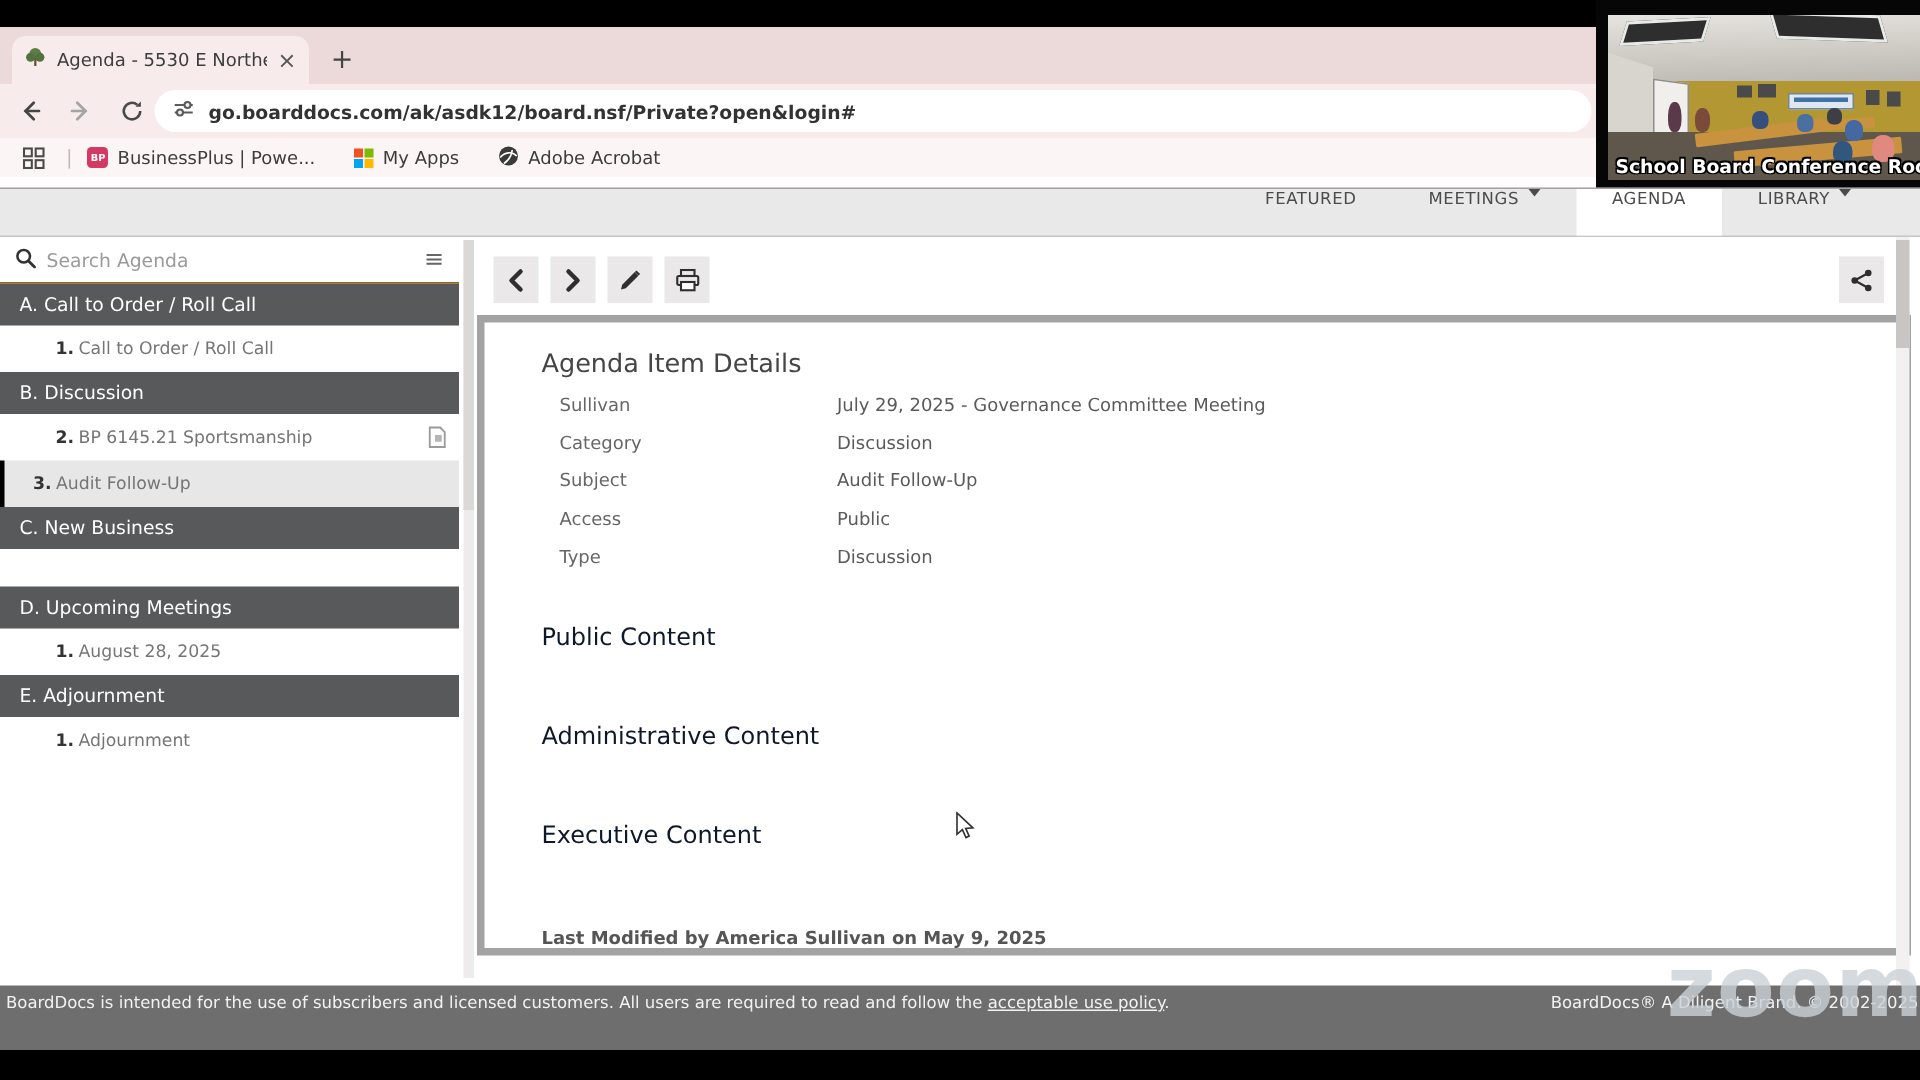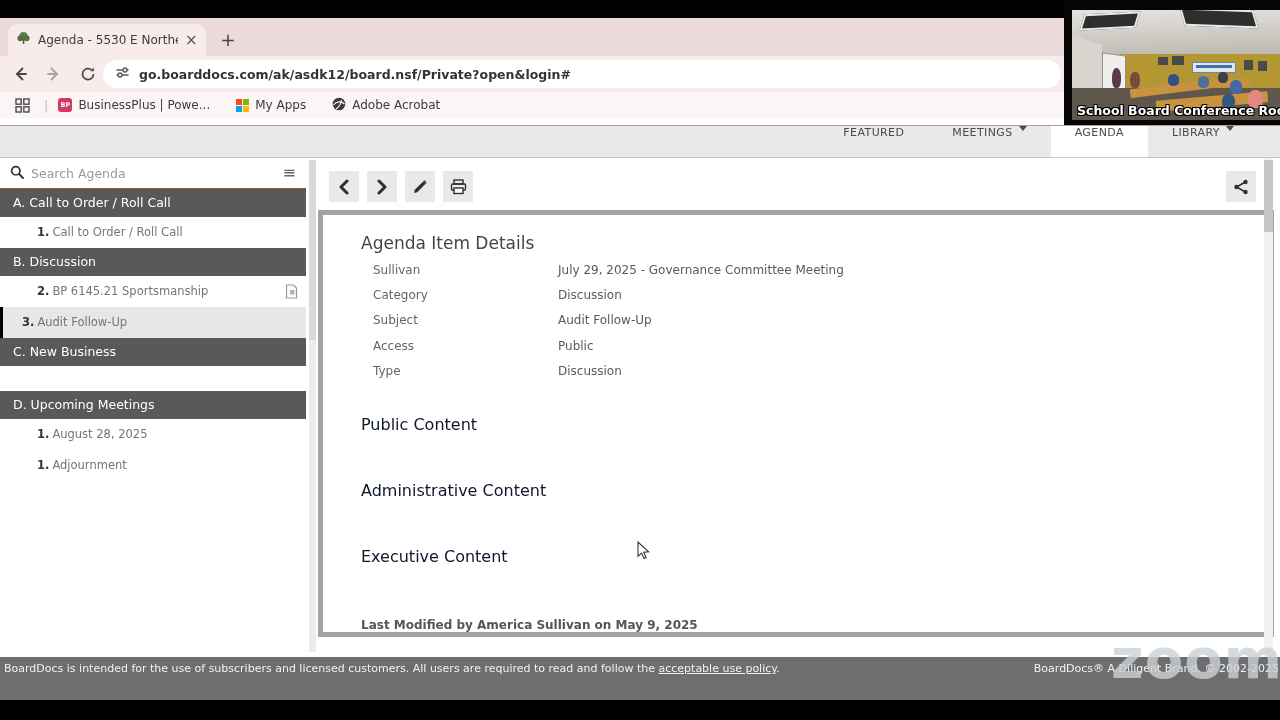--- a/index.html
+++ b/index.html
@@ -231,20 +231,21 @@
   </div>
 
   <div class="sb-header">C. New Business</div>
   <div class="sb-gap"></div>
 
   <div class="sb-header">D. Upcoming Meetings</div>
   <div class="sb-item">
     <span class="num">1.</span><span>August 28, 2025</span>
   </div>
 
+  <div class="sb-header">E. Adjournment</div>
   <div class="sb-item">
     <span class="num">1.</span><span>Adjournment</span>
   </div>
 </div>
 <div class="sb-scroll">
     <div class="sb-thumb"></div>
   </div>
 
 <div class="tool-btn" style="left:329px">
   <svg width="14" height="16" viewBox="0 0 14 16">

